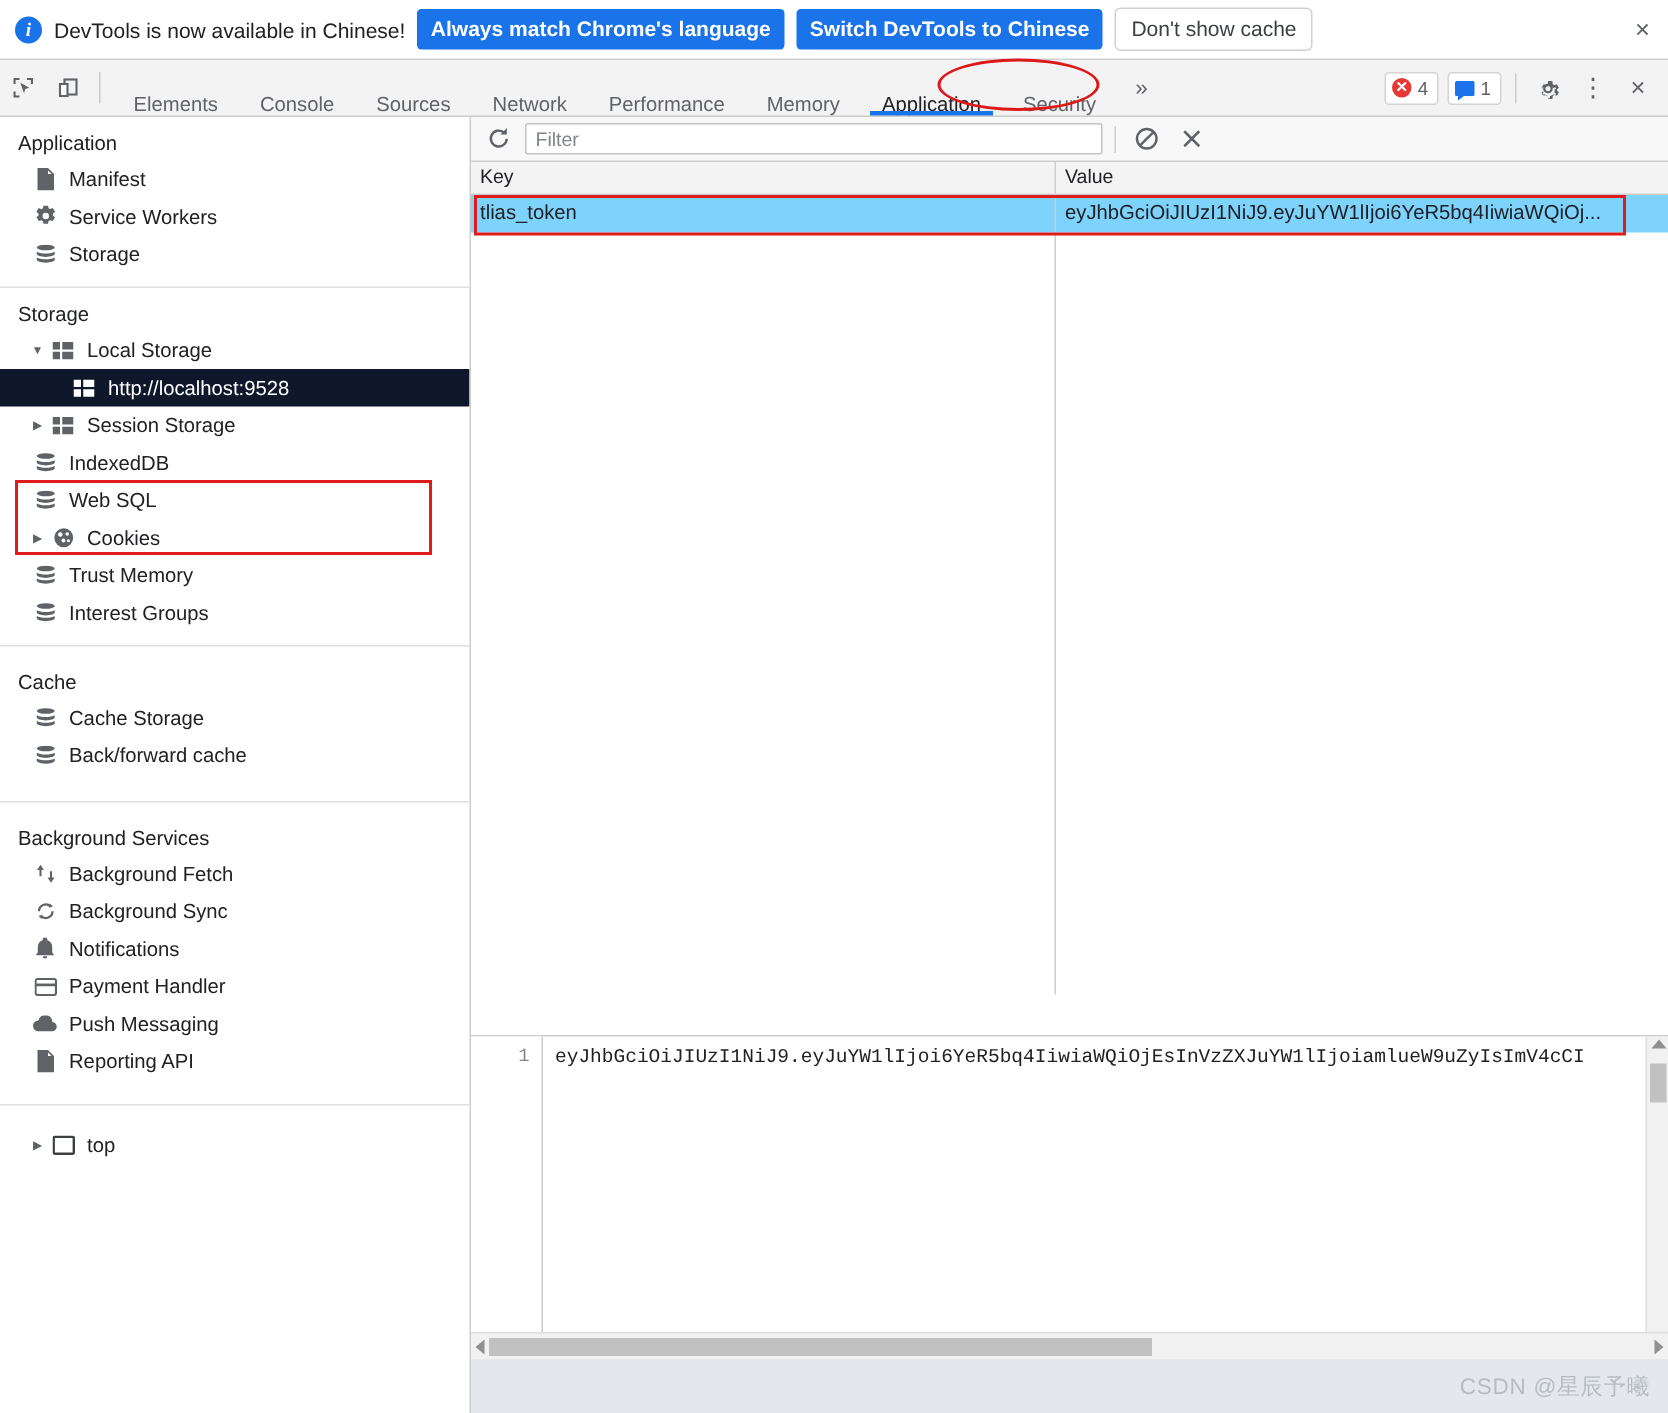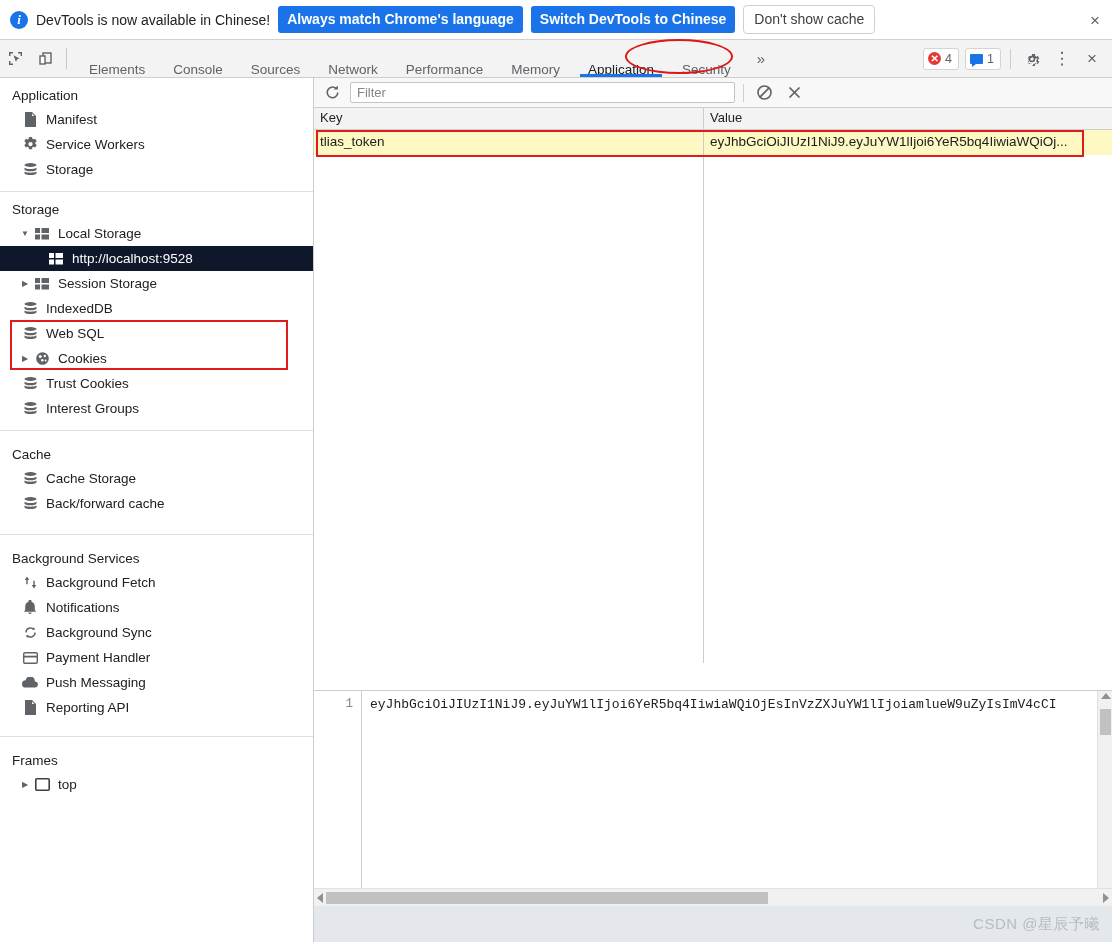--- a/index.html
+++ b/index.html
@@ -169,21 +169,21 @@
   #table-wrap { position: relative; height: 582px; overflow: hidden; }
   .thead {
     display: flex; height: 22px; background: #f3f3f3;
     border-bottom: 1px solid #cdcdcd; font-size: 13px; color: #202124;
   }
   .th { padding: 2px 0 0 6px; }
   .th.key { width: 390px; flex: 0 0 390px; border-right: 1px solid #cdcdcd; }
   .th.value { flex: 1 1 auto; }
   .trow { display: flex; height: 25px; font-size: 13.5px; color: #202124;
           cursor: pointer; }
-  .trow.selected { background: #fef9c3; }
+  .trow.selected { background: #7dd3fc; }
   .trow.alt { background: #f2f2f2; }
   .td { padding: 4px 0 0 6px; overflow: hidden; white-space: nowrap;
         text-overflow: ellipsis; }
   .td.key { width: 390px; flex: 0 0 390px; border-right: 1px solid #cdcdcd; }
   .td.value { flex: 1 1 auto; padding-right: 8px; }
   .grid-fill { display: flex; height: 100%; }
   .grid-fill .c1 { width: 390px; flex: 0 0 390px; border-right: 1px solid #cdcdcd; }
   .grid-fill .c2 { flex: 1 1 auto; }
   #row-annot {
     position: absolute; left: 2px; top: 22px; right: 28px; height: 27px;
@@ -435,21 +435,21 @@
       </div>
 
       <div class="sb-item">
         <span class="sb-ico">
           <svg width="15" height="14" viewBox="0 0 15 14">
               <ellipse cx="7.5" cy="2" rx="6" ry="1.9" fill="#5f6368"></ellipse>
               <path fill="#5f6368" d="M1.5 4.8v1.6c0 1 2.7 1.9 6 1.9s6-.9 6-1.9V4.8c-1.2.8-3.4 1.2-6 1.2s-4.8-.4-6-1.2z"></path>
               <path fill="#5f6368" d="M1.5 8.6v1.6c0 1 2.7 1.9 6 1.9s6-.9 6-1.9V8.6c-1.2.8-3.4 1.2-6 1.2s-4.8-.4-6-1.2z"></path>
             </svg>
         </span>
-        <span class="sb-label">Trust Cookies</span>
+        <span class="sb-label">Trust Memory</span>
       </div>
 
       <div class="sb-item">
         <span class="sb-ico">
           <svg width="15" height="14" viewBox="0 0 15 14">
               <ellipse cx="7.5" cy="2" rx="6" ry="1.9" fill="#5f6368"></ellipse>
               <path fill="#5f6368" d="M1.5 4.8v1.6c0 1 2.7 1.9 6 1.9s6-.9 6-1.9V4.8c-1.2.8-3.4 1.2-6 1.2s-4.8-.4-6-1.2z"></path>
               <path fill="#5f6368" d="M1.5 8.6v1.6c0 1 2.7 1.9 6 1.9s6-.9 6-1.9V8.6c-1.2.8-3.4 1.2-6 1.2s-4.8-.4-6-1.2z"></path>
             </svg>
         </span>
@@ -484,42 +484,42 @@
     <div class="sb-section" style="padding-top:14px; padding-bottom:16px;">
       <div class="sb-title">Background Services</div>
       <div class="sb-item">
         <span class="sb-ico">
           <svg width="15" height="15" viewBox="0 0 15 15">
               <path fill="#5f6368" d="M4 1.5L1.7 5h1.6v4.2h1.4V5h1.6L4 1.5z"></path>
               <path fill="#5f6368" d="M11 13.5L13.3 10h-1.6V5.8h-1.4V10H8.7l2.3 3.5z"></path>
             </svg>
         </span>
         <span class="sb-label">Background Fetch</span>
-      </div>
-      <div class="sb-item">
-        <span class="sb-ico">
-          <svg width="14" height="15" viewBox="0 0 14 15">
-              <path fill="#5f6368" d="M7 14a1.6 1.6 0 0 0 1.6-1.5H5.4A1.6 1.6 0 0 0 7 14zm4.8-4V6.4c0-2.2-1.2-4-3.2-4.5v-.5a1.6 1.6 0 0 0-3.2 0v.5c-2 .5-3.2 2.3-3.2 4.5V10l-1 1.2v.6h11.6v-.6L11.8 10z"></path>
-            </svg>
-        </span>
-        <span class="sb-label">Notifications</span>
       </div>
       <div class="sb-item">
         <span class="sb-ico">
           <svg width="15" height="15" viewBox="0 0 15 15">
               <path fill="none" stroke="#5f6368" stroke-width="1.5" d="M12 7.5a4.5 4.5 0 0 1-7.7 3.2"></path>
               <path fill="none" stroke="#5f6368" stroke-width="1.5" d="M3 7.5a4.5 4.5 0 0 1 7.7-3.2"></path>
               <path fill="#5f6368" d="M10.2 2.3l2.1 2-2.6.9z"></path>
               <path fill="#5f6368" d="M4.8 12.7l-2.1-2 2.6-.9z"></path>
             </svg>
         </span>
         <span class="sb-label">Background Sync</span>
       </div>
       <div class="sb-item">
         <span class="sb-ico">
+          <svg width="14" height="15" viewBox="0 0 14 15">
+              <path fill="#5f6368" d="M7 14a1.6 1.6 0 0 0 1.6-1.5H5.4A1.6 1.6 0 0 0 7 14zm4.8-4V6.4c0-2.2-1.2-4-3.2-4.5v-.5a1.6 1.6 0 0 0-3.2 0v.5c-2 .5-3.2 2.3-3.2 4.5V10l-1 1.2v.6h11.6v-.6L11.8 10z"></path>
+            </svg>
+        </span>
+        <span class="sb-label">Notifications</span>
+      </div>
+      <div class="sb-item">
+        <span class="sb-ico">
           <svg width="15" height="12" viewBox="0 0 15 12">
               <rect x=".7" y=".7" width="13.6" height="10.6" rx="1.3" fill="none" stroke="#5f6368" stroke-width="1.4"></rect>
               <rect x=".7" y="3.7" width="13.6" height="1.8" fill="#5f6368"></rect>
             </svg>
         </span>
         <span class="sb-label">Payment Handler</span>
       </div>
       <div class="sb-item">
         <span class="sb-ico">
           <svg width="16" height="11" viewBox="0 0 16 11">
@@ -532,21 +532,20 @@
         <span class="sb-ico">
           <svg width="13" height="15" viewBox="0 0 13 15">
               <path fill="#5f6368" d="M8 0H1v15h11V4L8 0zm0 1.6L10.4 4H8V1.6z"></path>
             </svg>
         </span>
         <span class="sb-label">Reporting API</span>
       </div>
     </div>
 
     <div class="sb-section last" style="padding-top:14px;">
-      <div class="sb-title">Frames</div>
       <div class="sb-item has-arrow">
         <span class="arrow">▶</span>
         <span class="sb-ico">
           <svg width="15" height="13" viewBox="0 0 15 13">
               <rect x=".8" y=".8" width="13.4" height="11.4" rx="1" fill="none" stroke="#3c4043" stroke-width="1.6"></rect>
             </svg>
         </span>
         <span class="sb-label">top</span>
       </div>
     </div>

